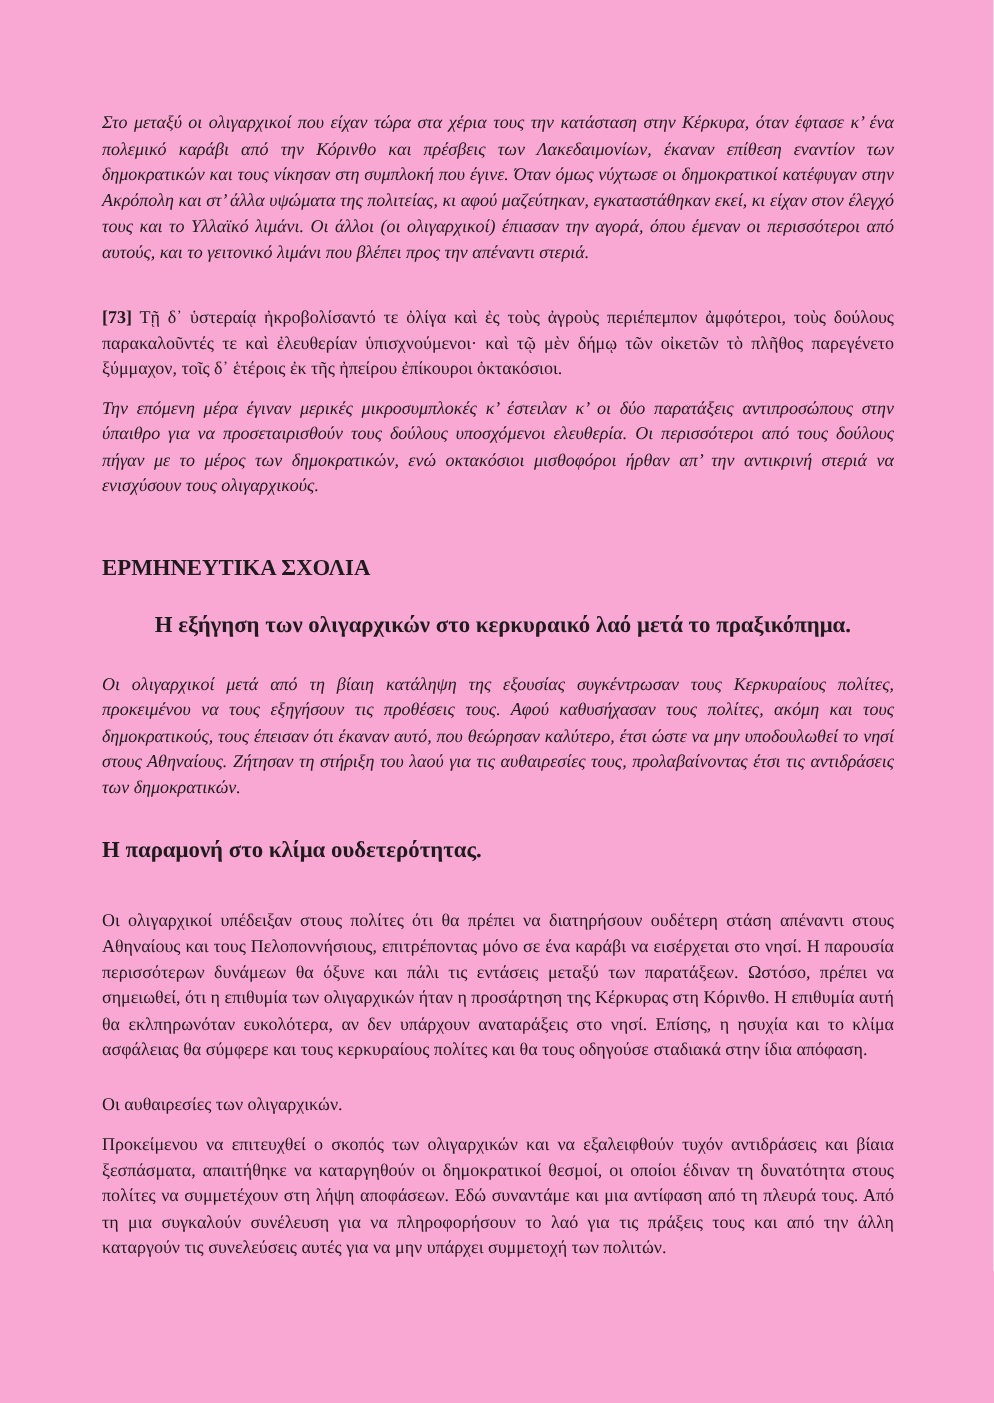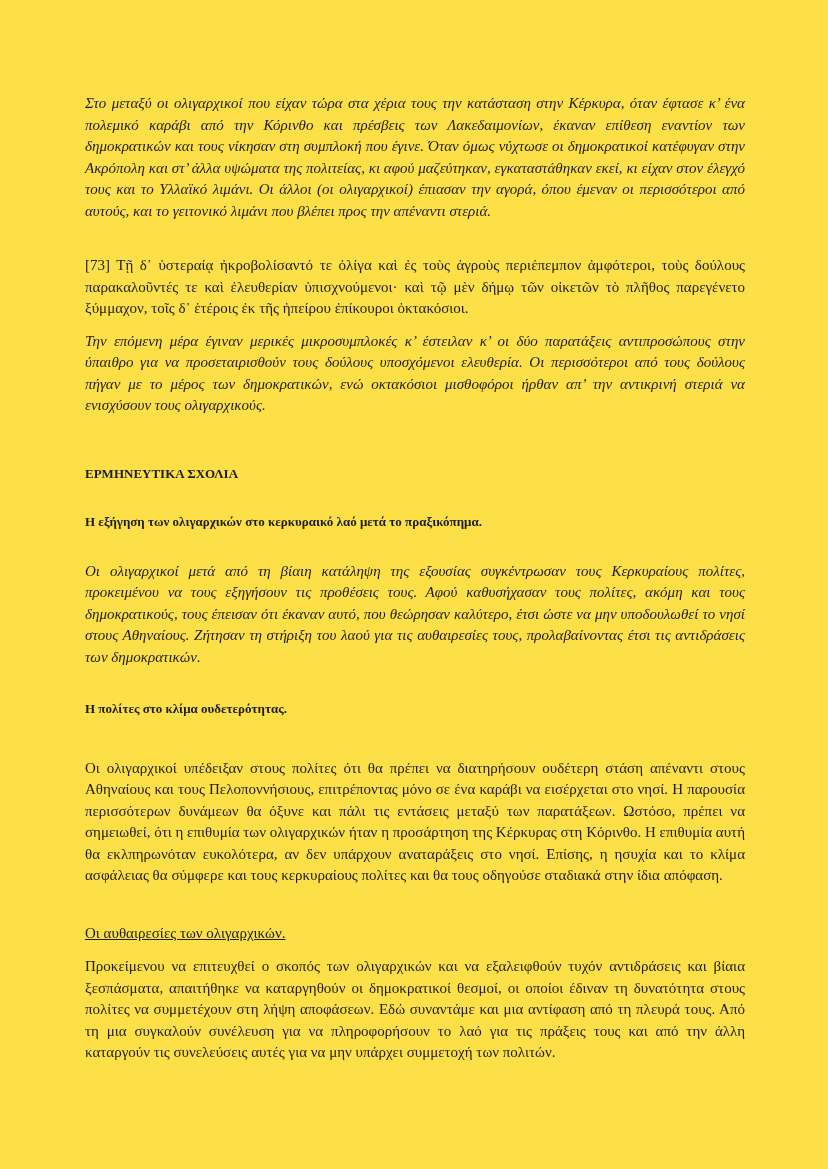--- a/index.html
+++ b/index.html
@@ -5,74 +5,74 @@
   html, body {
     margin: 0;
     padding: 0;
     background: #ffffff;
   }
   .page {
     position: relative;
     width: 828px;
     height: 1169px;
     margin: 0 auto;
-    background: #fde047;
+    background: #f9a8d4;
     box-sizing: border-box;
     padding: 93px 83px 0 85px;
     font-family: "Liberation Serif", "DejaVu Serif", serif;
     font-size: 15px;
     line-height: 21.5px;
     color: #1c1c1c;
     overflow: hidden;
   }
   .para {
     margin: 0;
     text-align: justify;
   }
   .italic {
     font-style: italic;
   }
   .heading {
     margin: 0;
     font-weight: bold;
-    font-size: 13px;
+    font-size: 19px;
     text-align: left;
   }
   .mt-ancient      { margin-top: 33px; }
   .mt-translation2 { margin-top: 11px; }
   .mt-section      { margin-top: 46px; }
-  .mt-sub1         { margin-top: 27px; }
+  .mt-sub1         { margin-top: 27px; margin-left: 44px; }
   .mt-comm1        { margin-top: 28px; font-style: italic; }
   .mt-sub2         { margin-top: 30px; }
   .mt-comm2        { margin-top: 38px; }
-  .mt-sub3         { margin-top: 36px; text-decoration: underline; }
+  .mt-sub3         { margin-top: 24px; }
   .mt-comm3        { margin-top: 12px; }
   .ref-marker {
-    font-weight: normal;
+    font-weight: bold;
     font-style: normal;
   }
 </style>
 </head>
 <body>
 
 <div class="page">
 
   <p class="para italic">Στο μεταξύ οι ολιγαρχικοί που είχαν τώρα στα χέρια τους την κατάσταση στην Κέρκυρα, όταν έφτασε κ’ ένα πολεμικό καράβι από την Κόρινθο και πρέσβεις των Λακεδαιμονίων, έκαναν επίθεση εναντίον των δημοκρατικών και τους νίκησαν στη συμπλοκή που έγινε. Όταν όμως νύχτωσε οι δημοκρατικοί κατέφυγαν στην Ακρόπολη και στ’ άλλα υψώματα της πολιτείας, κι αφού μαζεύτηκαν, εγκαταστάθηκαν εκεί, κι είχαν στον έλεγχό τους και το Υλλαϊκό λιμάνι. Οι άλλοι (οι ολιγαρχικοί) έπιασαν την αγορά, όπου έμεναν οι περισσότεροι από αυτούς, και το γειτονικό λιμάνι που βλέπει προς την απέναντι στεριά.</p>
 
   <p class="para mt-ancient"><span class="ref-marker">[73]</span> <span>Τῇ δ᾽ ὑστεραίᾳ ἠκροβολίσαντό τε ὀλίγα καὶ ἐς τοὺς ἀγροὺς περιέπεμπον ἀμφότεροι, τοὺς δούλους παρακαλοῦντές τε καὶ ἐλευθερίαν ὑπισχνούμενοι· καὶ τῷ μὲν δήμῳ τῶν οἰκετῶν τὸ πλῆθος παρεγένετο ξύμμαχον, τοῖς δ᾽ ἑτέροις ἐκ τῆς ἠπείρου ἐπίκουροι ὀκτακόσιοι.</span></p>
 
   <p class="para italic mt-translation2">Την επόμενη μέρα έγιναν μερικές μικροσυμπλοκές κ’ έστειλαν κ’ οι δύο παρατάξεις αντιπροσώπους στην ύπαιθρο για να προσεταιρισθούν τους δούλους υποσχόμενοι ελευθερία. Οι περισσότεροι από τους δούλους πήγαν με το μέρος των δημοκρατικών, ενώ οκτακόσιοι μισθοφόροι ήρθαν απ’ την αντικρινή στεριά να ενισχύσουν τους ολιγαρχικούς.</p>
 
   <h2 class="heading mt-section">ΕΡΜΗΝΕΥΤΙΚΑ ΣΧΟΛΙΑ</h2>
 
   <h3 class="heading mt-sub1">Η εξήγηση των ολιγαρχικών στο κερκυραικό λαό μετά το πραξικόπημα.</h3>
 
   <p class="para mt-comm1">Οι ολιγαρχικοί μετά από τη βίαιη κατάληψη της εξουσίας συγκέντρωσαν τους Κερκυραίους πολίτες, προκειμένου να τους εξηγήσουν τις προθέσεις τους. Αφού καθυσήχασαν τους πολίτες, ακόμη και τους δημοκρατικούς, τους έπεισαν ότι έκαναν αυτό, που θεώρησαν καλύτερο, έτσι ώστε να μην υποδουλωθεί το νησί στους Αθηναίους. Ζήτησαν τη στήριξη του λαού για τις αυθαιρεσίες τους, προλαβαίνοντας έτσι τις αντιδράσεις των δημοκρατικών.</p>
 
-  <h3 class="heading mt-sub2">Η πολίτες στο κλίμα ουδετερότητας.</h3>
+  <h3 class="heading mt-sub2">Η παραμονή στο κλίμα ουδετερότητας.</h3>
 
   <p class="para mt-comm2">Οι ολιγαρχικοί υπέδειξαν στους πολίτες ότι θα πρέπει να διατηρήσουν ουδέτερη στάση απέναντι στους Αθηναίους και τους Πελοποννήσιους, επιτρέποντας μόνο σε ένα καράβι να εισέρχεται στο νησί. Η παρουσία περισσότερων δυνάμεων θα όξυνε και πάλι τις εντάσεις μεταξύ των παρατάξεων. Ωστόσο, πρέπει να σημειωθεί, ότι η επιθυμία των ολιγαρχικών ήταν η προσάρτηση της Κέρκυρας στη Κόρινθο. Η επιθυμία αυτή θα εκλπηρωνόταν ευκολότερα, αν δεν υπάρχουν αναταράξεις στο νησί. Επίσης, η ησυχία και το κλίμα ασφάλειας θα σύμφερε και τους κερκυραίους πολίτες και θα τους οδηγούσε σταδιακά στην ίδια απόφαση.</p>
 
   <p class="para mt-sub3">Οι αυθαιρεσίες των ολιγαρχικών.</p>
 
   <p class="para mt-comm3">Προκείμενου να επιτευχθεί ο σκοπός των ολιγαρχικών και να εξαλειφθούν τυχόν αντιδράσεις και βίαια ξεσπάσματα, απαιτήθηκε να καταργηθούν οι δημοκρατικοί θεσμοί, οι οποίοι έδιναν τη δυνατότητα στους πολίτες να συμμετέχουν στη λήψη αποφάσεων. Εδώ συναντάμε και μια αντίφαση από τη πλευρά τους. Από τη μια συγκαλούν συνέλευση για να πληροφορήσουν το λαό για τις πράξεις τους και από την άλλη καταργούν τις συνελεύσεις αυτές για να μην υπάρχει συμμετοχή των πολιτών.</p>
 
 </div>
 
 </body></html>

